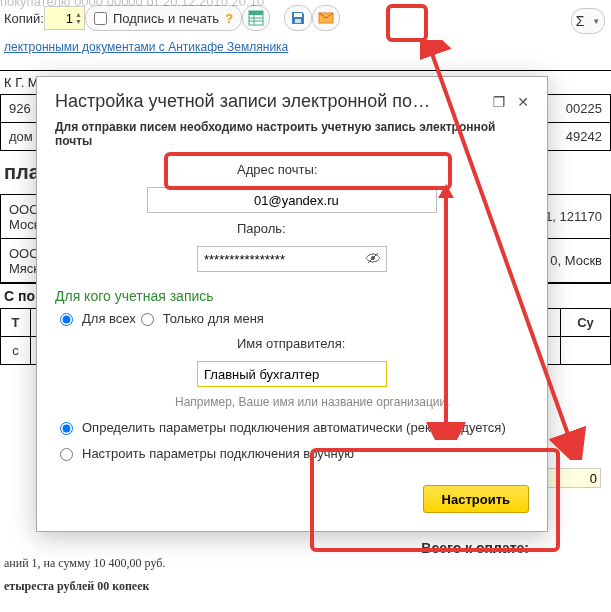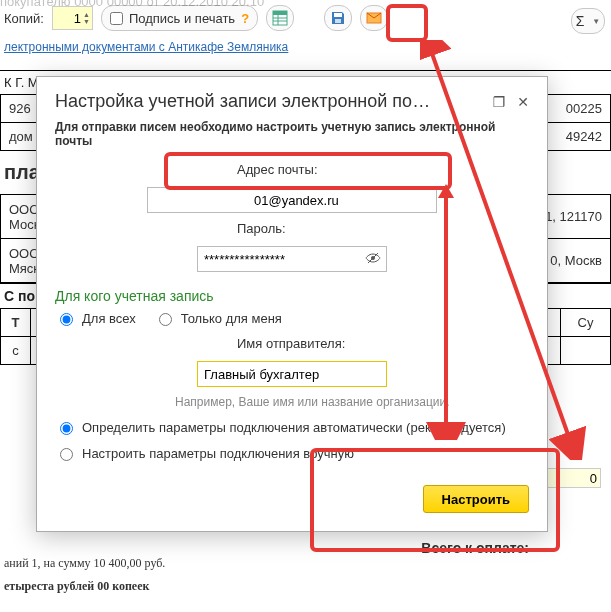--- a/index.html
+++ b/index.html
@@ -10,21 +10,21 @@
     background: #fff;
     color: #333;
     width: 611px;
     height: 612px;
     position: relative;
     overflow: hidden;
   }
   .toolbar {
     display: flex;
     align-items: center;
-    gap: 8px;
+    gap: 0;
     padding: 4px 4px 8px 4px;
     height: 40px;
   }
   .toolbar .cut { font-size: 13px; color:#333; }
   .tlbl { font-size: 13px; }
   .spin {
     display:inline-flex; align-items:center;
     border:1px solid #ccc; background:#ffffc8;
     height:24px; padding:0 2px;
   }
@@ -71,21 +71,21 @@
   .dialog .instr { font-size:12px; font-weight:bold; margin:4px 0 14px 0;}
   .formrow { display:flex; align-items:center; gap:10px; margin:8px 0;flex-direction:column;}
   .formrow label { width:110px; font-size:13px; color:#333;}
   .inputwrap { position:relative; flex:1; }
   .inputwrap input {
     width:100%; height:26px; padding:2px 6px;
     border:1px solid #bbb; font-size:13px;
   }
   .eye { position:absolute; right:6px; top:4px; font-size:14px; color:#555; cursor:pointer;}
   .section-green { color:#2e8b2e; font-size:14px; margin:16px 0 6px 0;}
-  .radios { display:flex; gap:18px; align-items:center; font-size:13px; margin-bottom:10px;}
+  .radios { display:flex; gap:0; align-items:center; font-size:13px; margin-bottom:10px;}
   .radios label, .radiorow label { display:flex; align-items:center; gap:6px; cursor:pointer;}
   .yellow-input input { border:1px solid #e6c200; }
   .hint { color:#888; font-size:12px; margin-left:120px; margin-top:2px;}
   .radiorow { display:flex; align-items:center; gap:8px; margin:10px 0; font-size:13px;}
   .dlg-footer {
     position:absolute; bottom:18px; right:18px;
     display:flex; gap:10px;
   }
   .btn-primary {
     border:1px solid #c8a000; background:linear-gradient(#ffe24a,#ffd400);
@@ -201,21 +201,21 @@
           <td style="text-align:right">0, Москв</td>
         </tr>
   </tbody>
     </table>
   <div class="bg-text" style="font-weight:bold;font-size:14px">С по</div>
   <table class="bg-grid">
     <tbody>
         <tr>
       <td style="width:30px;text-align:center;font-weight:bold">Т</td>
       <td></td>
-      <td style="width:50px;text-align:center;font-weight:normal">Су</td>
+      <td style="width:50px;text-align:center;font-weight:bold">Су</td>
     </tr>
     <tr>
       <td style="text-align:center">с</td>
       <td></td>
       <td></td>
     </tr>
   </tbody>
     </table>
 </div>
 

